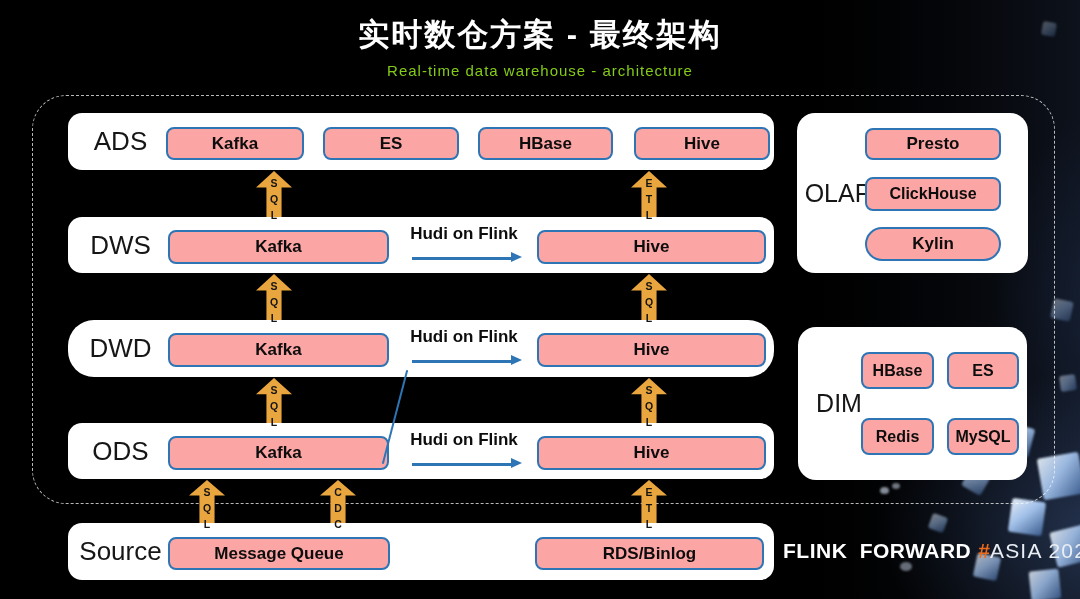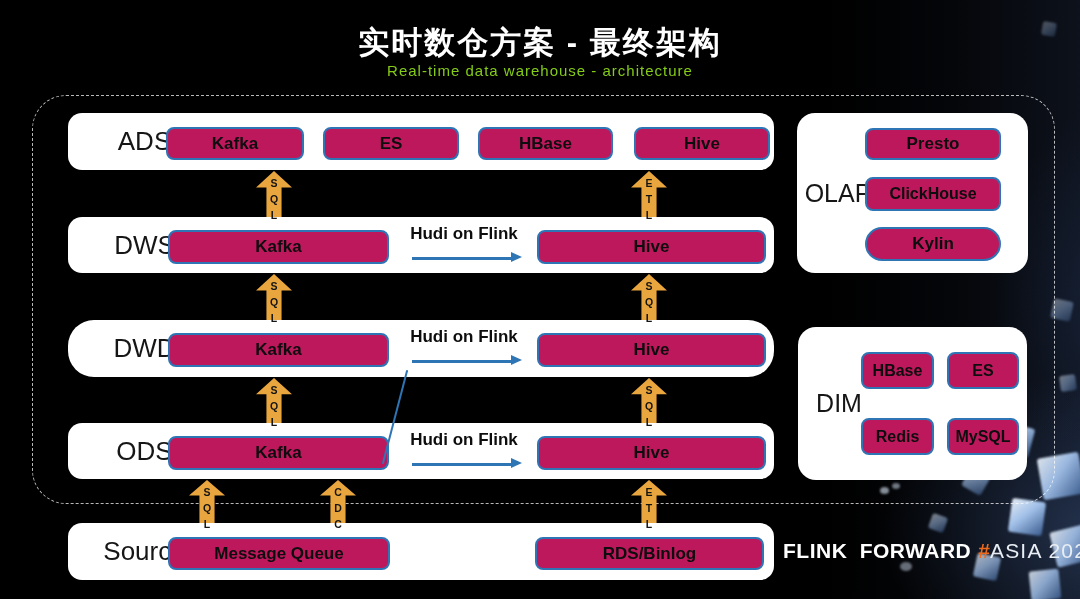--- a/index.html
+++ b/index.html
@@ -12,37 +12,37 @@
     background:
       radial-gradient(ellipse 300px 220px at 101% 88%, rgba(90,130,200,.28), transparent 70%),
       radial-gradient(ellipse 160px 260px at 103% 50%, rgba(45,70,115,.30), transparent 75%),
       linear-gradient(to left, rgba(24,32,50,.55) 0%, rgba(24,32,50,.18) 12%, transparent 24%);
   }
   .cube{position:absolute;border-radius:3px;filter:blur(1.2px);
     background:linear-gradient(135deg,#f0f7ff 0%,#a8c8f2 45%,#3c5f93 100%);}
   .dot{position:absolute;border-radius:50%;background:#dce9fb;filter:blur(1px);}
   
   .title{position:absolute;left:0;right:0;top:14px;text-align:center;z-index:2;
-    color:#fff;font-size:31px;font-weight:700;letter-spacing:2px;margin:8px;}
+    color:#fff;font-size:31px;font-weight:700;letter-spacing:2px;margin:0;}
   .subtitle{position:absolute;left:0;right:0;top:62px;text-align:center;z-index:2;
     color:#84cc16;font-size:15px;font-weight:500;letter-spacing:1px;}
   
   .dashed-frame{position:absolute;left:32px;top:95px;width:1021px;height:407px;z-index:1;
     border:1px dashed rgba(255,255,255,.72);border-radius:34px;}
   
   .layer-row{position:absolute;left:68px;width:706px;background:#fff;border-radius:14px;z-index:2;}
   .row-ads{top:113px;height:57px;}
   .row-dws{top:217px;height:56px;}
   .row-dwd{top:320px;height:57px;border-radius:26px;}
   .row-ods{top:423px;height:56px;}
   .row-source{top:523px;height:57px;}
   .layer-label{position:absolute;left:0;top:0;bottom:0;width:105px;
     display:flex;align-items:center;justify-content:center;
-    color:#161616;font-size:26px;font-weight:400;padding-left:24px;}
-  .tech-box{position:absolute;background:#be185d;border:2.4px solid #2E75B6;border-radius:8px;
+    color:#161616;font-size:26px;font-weight:400;}
+  .tech-box{position:absolute;background:#fca5a5;border:2.4px solid #2E75B6;border-radius:8px;
     display:flex;align-items:center;justify-content:center;
     color:#0d0d0d;font-size:17px;font-weight:700;}
   
   .b-ads-0{left:98px;top:14px;width:134px;height:29px;}
   .b-ads-1{left:255px;top:14px;width:132px;height:29px;}
   .b-ads-2{left:410px;top:14px;width:131px;height:29px;}
   .b-ads-3{left:566px;top:14px;width:132px;height:29px;}
   
   .b-left{left:100px;top:13px;width:217px;height:30px;}
   .b-right{left:469px;top:13px;width:225px;height:30px;}

